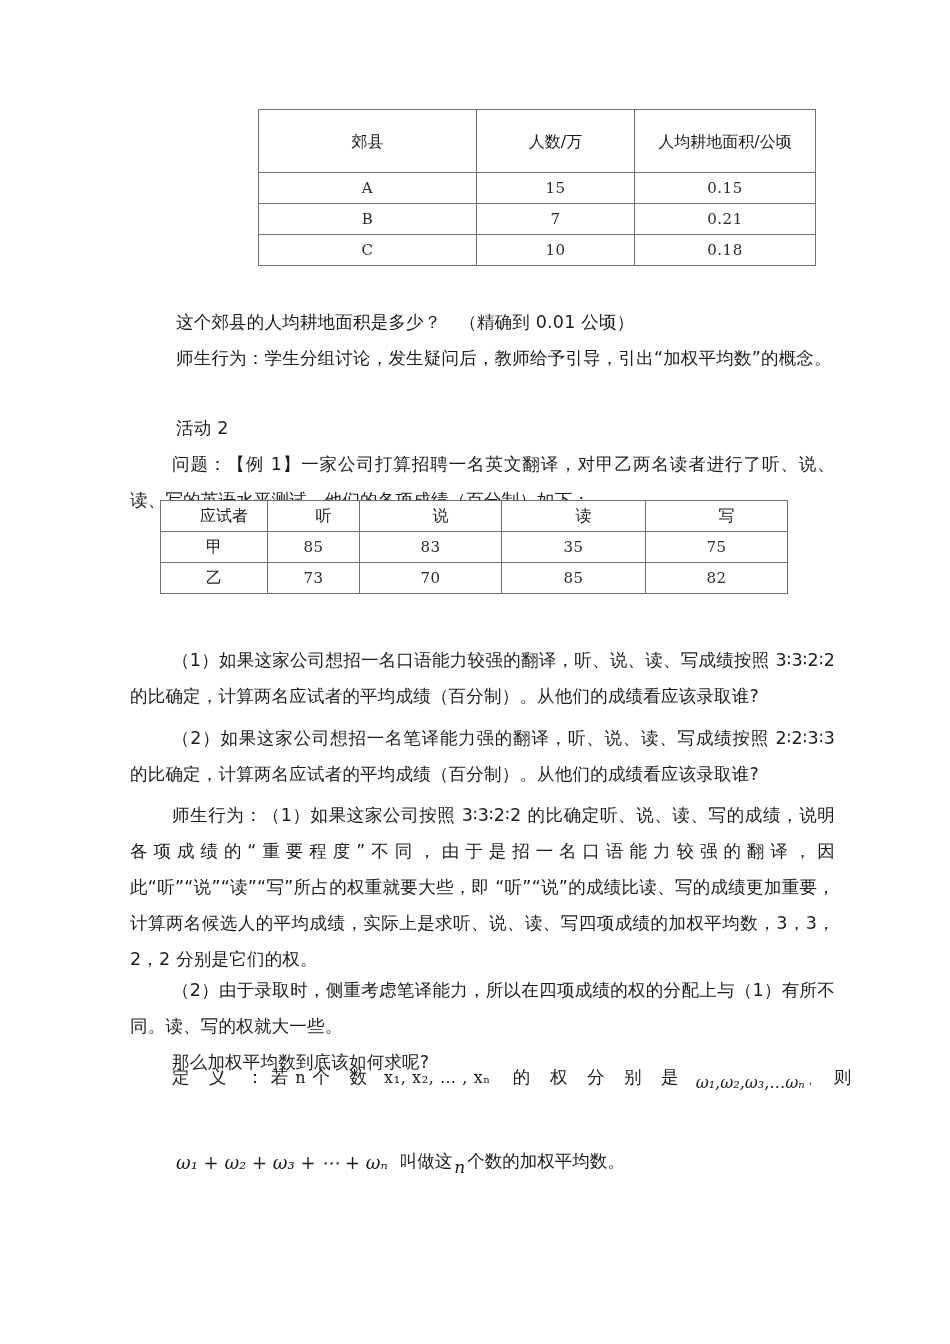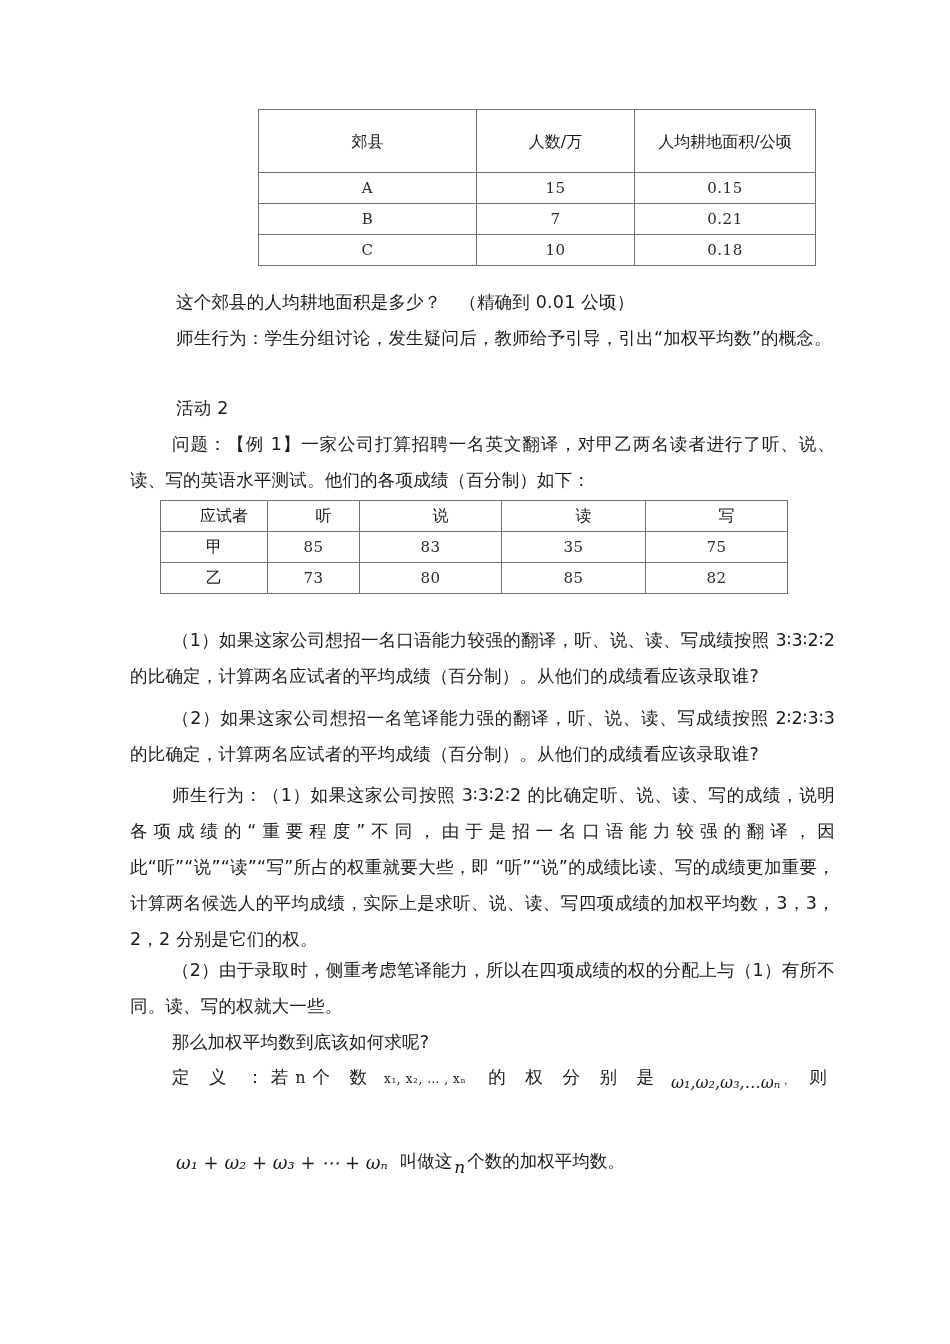--- a/index.html
+++ b/index.html
@@ -75,20 +75,21 @@
   }
 
   
   .para {
     position: absolute;
     font-size: 17.5px;
     line-height: 36px;
     color: #1c1c1c;
     letter-spacing: 0.2px;
     white-space: nowrap;
+    margin-top: 20px;
   }
   .para.wrap {
     white-space: normal;
     text-align: justify;
     text-justify: inter-character;
   }
 
   
   #definition-line {
     position: absolute;
@@ -97,21 +98,21 @@
     width: 660px;
     font-size: 17.5px;
     line-height: 34px;
     white-space: nowrap;
   }
   #definition-line .spaced {
     letter-spacing: 7px;
   }
   .math-small {
     font-family: "DejaVu Serif", "Liberation Serif", serif;
-    font-size: 12px;
+    font-size: 16px;
     letter-spacing: 0.6px;
     vertical-align: baseline;
   }
   .math-omega {
     font-family: "DejaVu Serif", "Liberation Serif", serif;
     font-style: italic;
     font-size: 16px;
     position: relative;
     top: 5px;
   }
@@ -234,21 +235,21 @@
       <tr>
         <td class="cjk">甲</td>
         <td class="num">85</td>
         <td class="num">83</td>
         <td class="num">35</td>
         <td class="num">75</td>
       </tr>
       <tr>
         <td class="cjk">乙</td>
         <td class="num">73</td>
-        <td class="num">80</td>
+        <td class="num">70</td>
         <td class="num">85</td>
         <td class="num">82</td>
       </tr>
     </tbody>
   </table>
 
   <div class="para wrap" style="left:130px; top:622px; width:705px; text-indent:42px;">
     <span>（1）如果这家公司想招一名口语能力较强的翻译，听、说、读、写成绩按照 3∶3∶2∶2 的比确定，计算两名应试者的平均成绩（百分制）。从他们的成绩看应该录取谁?</span>
   </div>
 

